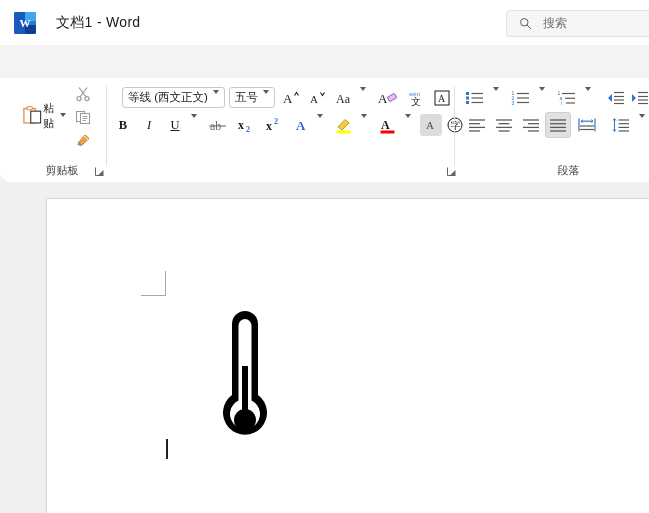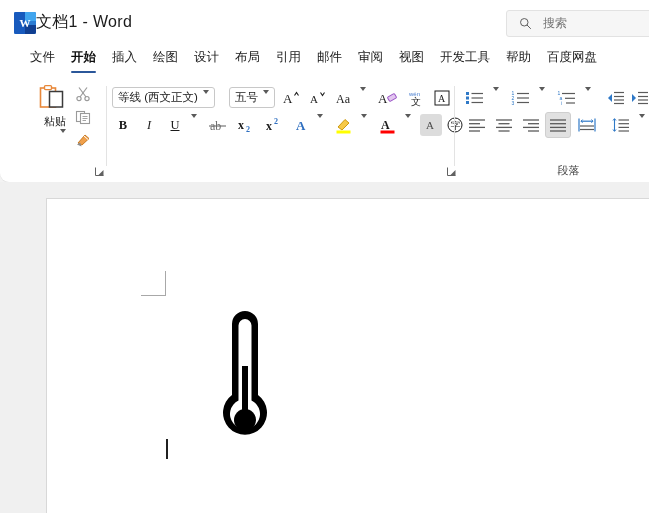--- a/index.html
+++ b/index.html
@@ -68,21 +68,22 @@
     display: flex;
     align-items: center;
     justify-content: center;
     color: #ffffff;
     font-size: 11px;
     font-weight: bold;
     font-family: "Liberation Serif", serif;
     z-index: 2;
   }
   .doc-title {
-    font-size: 16px;
+    margin-left: 20px;
+    font-size: 14px;
     color: #1b1b1b;
     letter-spacing: 0.3px;
   }
   .searchbox {
     position: absolute;
     left: 506px;
     top: 10px;
     width: 200px;
     height: 25px;
     background: #f6f6f6;
@@ -178,22 +179,22 @@
   }
 
   
   #grp-clipboard { left: 14px; width: 96px; }
   .paste-btn {
     position: absolute;
     left: 8px; top: 4px;
     width: 44px;
     height: 66px;
     display: flex;
-    flex-direction: column;
-    align-items: flex-end;
+    flex-direction: row;
+    align-items: center;
     border-radius: 3px;
   }
   .paste-icon { width: 28px; height: 29px; margin-top: 2px; }
   .paste-label { font-size: 11px; color: #1b1b1b; margin-top: 1px; }
   .paste-chev { margin-top: 0px; }
   .mini-btn {
     position: absolute;
     width: 22px; height: 21px;
     display: flex;
     align-items: center;
@@ -327,35 +328,20 @@
 
     <div class="searchbox">
       <svg class="mag" viewBox="0 0 16 16">
         <circle cx="6.5" cy="6.5" r="4.6" fill="none" stroke="#5a5a5a" stroke-width="1.2"></circle>
         <line x1="10" y1="10" x2="14.2" y2="14.2" stroke="#5a5a5a" stroke-width="1.2" stroke-linecap="round"></line>
       </svg>
       <span class="sph">搜索</span>
     </div>
   </div>
 
-  <div class="tabstrip">
-    <div class="tab">文件</div>
-    <div class="tab active">开始</div>
-    <div class="tab">插入</div>
-    <div class="tab">绘图</div>
-    <div class="tab">设计</div>
-    <div class="tab">布局</div>
-    <div class="tab">引用</div>
-    <div class="tab">邮件</div>
-    <div class="tab">审阅</div>
-    <div class="tab">视图</div>
-    <div class="tab">开发工具</div>
-    <div class="tab">帮助</div>
-    <div class="tab">百度网盘</div>
-  </div>
 
   <div class="ribbon">
 
     <div class="grp" id="grp-clipboard">
 
       <div class="paste-btn">
         <svg class="paste-icon" viewBox="0 0 28 29">
           <rect x="2.5" y="4" width="15" height="19" fill="#ffffff" stroke="#e8883a" stroke-width="1.6"></rect>
           <rect x="6.5" y="1.6" width="7" height="4" rx="1" fill="#ffffff" stroke="#e8883a" stroke-width="1.4"></rect>
           <rect x="11.5" y="7.5" width="13" height="15.5" fill="#ffffff" stroke="#3a3a3a" stroke-width="1.5"></rect>
@@ -386,30 +372,31 @@
       </div>
 
       <div class="mini-btn" style="left:58px; top:51px;">
         <svg width="17" height="17" viewBox="0 0 17 17">
           <path d="M3 12 L10 4 L14 7.5 L7 14 Z" fill="#f0a04b" stroke="#c97a22" stroke-width="1"></path>
           <path d="M2 13.5 L6.5 15.5 L5 11.5 Z" fill="#8c8c8c"></path>
           <line x1="9" y1="5" x2="13" y2="8.5" stroke="#ffffff" stroke-width="1"></line>
         </svg>
       </div>
 
+      <div class="grp-label">剪贴板</div>
       <svg class="dlg" style="left:80px;" viewBox="0 0 11 11">
         <path d="M1.5 1.5 V9.5 H9.5" fill="none" stroke="#3a3a3a" stroke-width="1"></path>
         <path d="M9.5 4 V9.5 H4 Z" fill="#3a3a3a"></path>
       </svg>
       <div class="grp-sep" style="left:92px;"></div>
     </div>
 
     <div class="grp" id="grp-font">
 
-      <div class="combo" style="left:2px; top:9px; width:103px;">
+      <div class="combo" style="left:12px; top:9px; width:103px;">
         <span class="cval">等线 (西文正文)</span>
         <span class="cchev"><span class="chev"></span></span>
       </div>
 
       <div class="combo" style="left:119px; top:9px; width:46px;">
         <span class="cval">五号</span>
         <span class="cchev"><span class="chev"></span></span>
       </div>
 
       <div class="ibtn" style="left:170px; top:9px; width:22px;">

